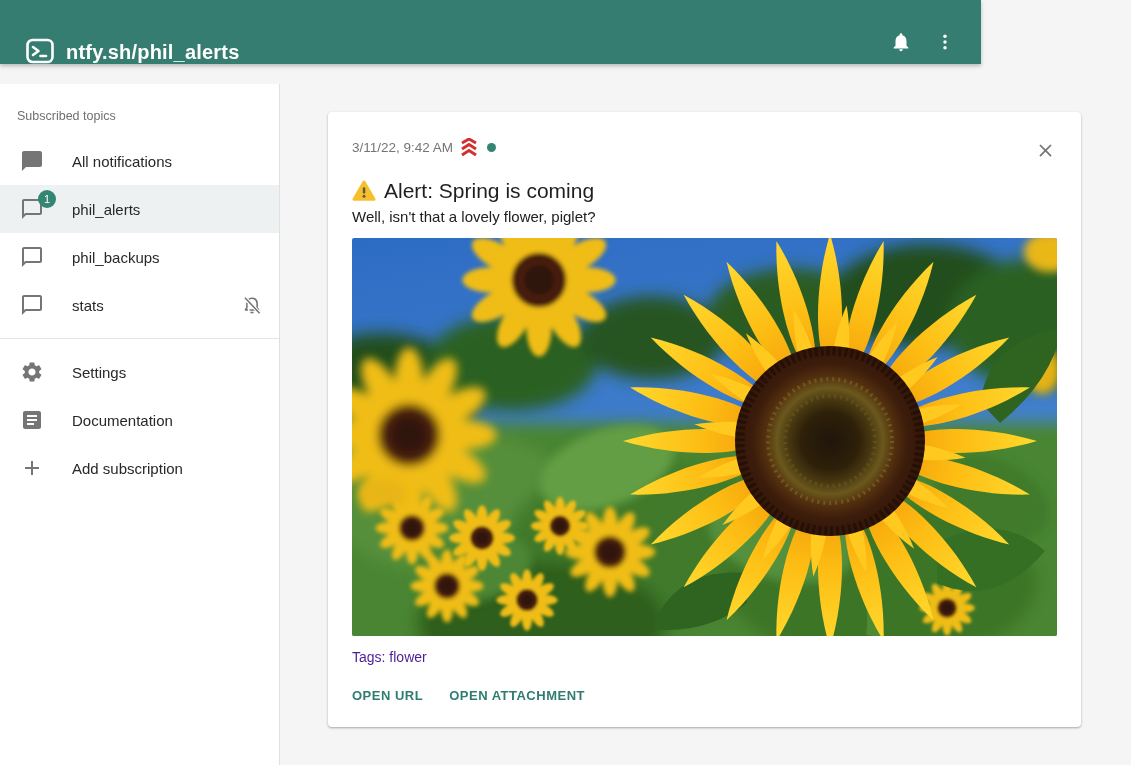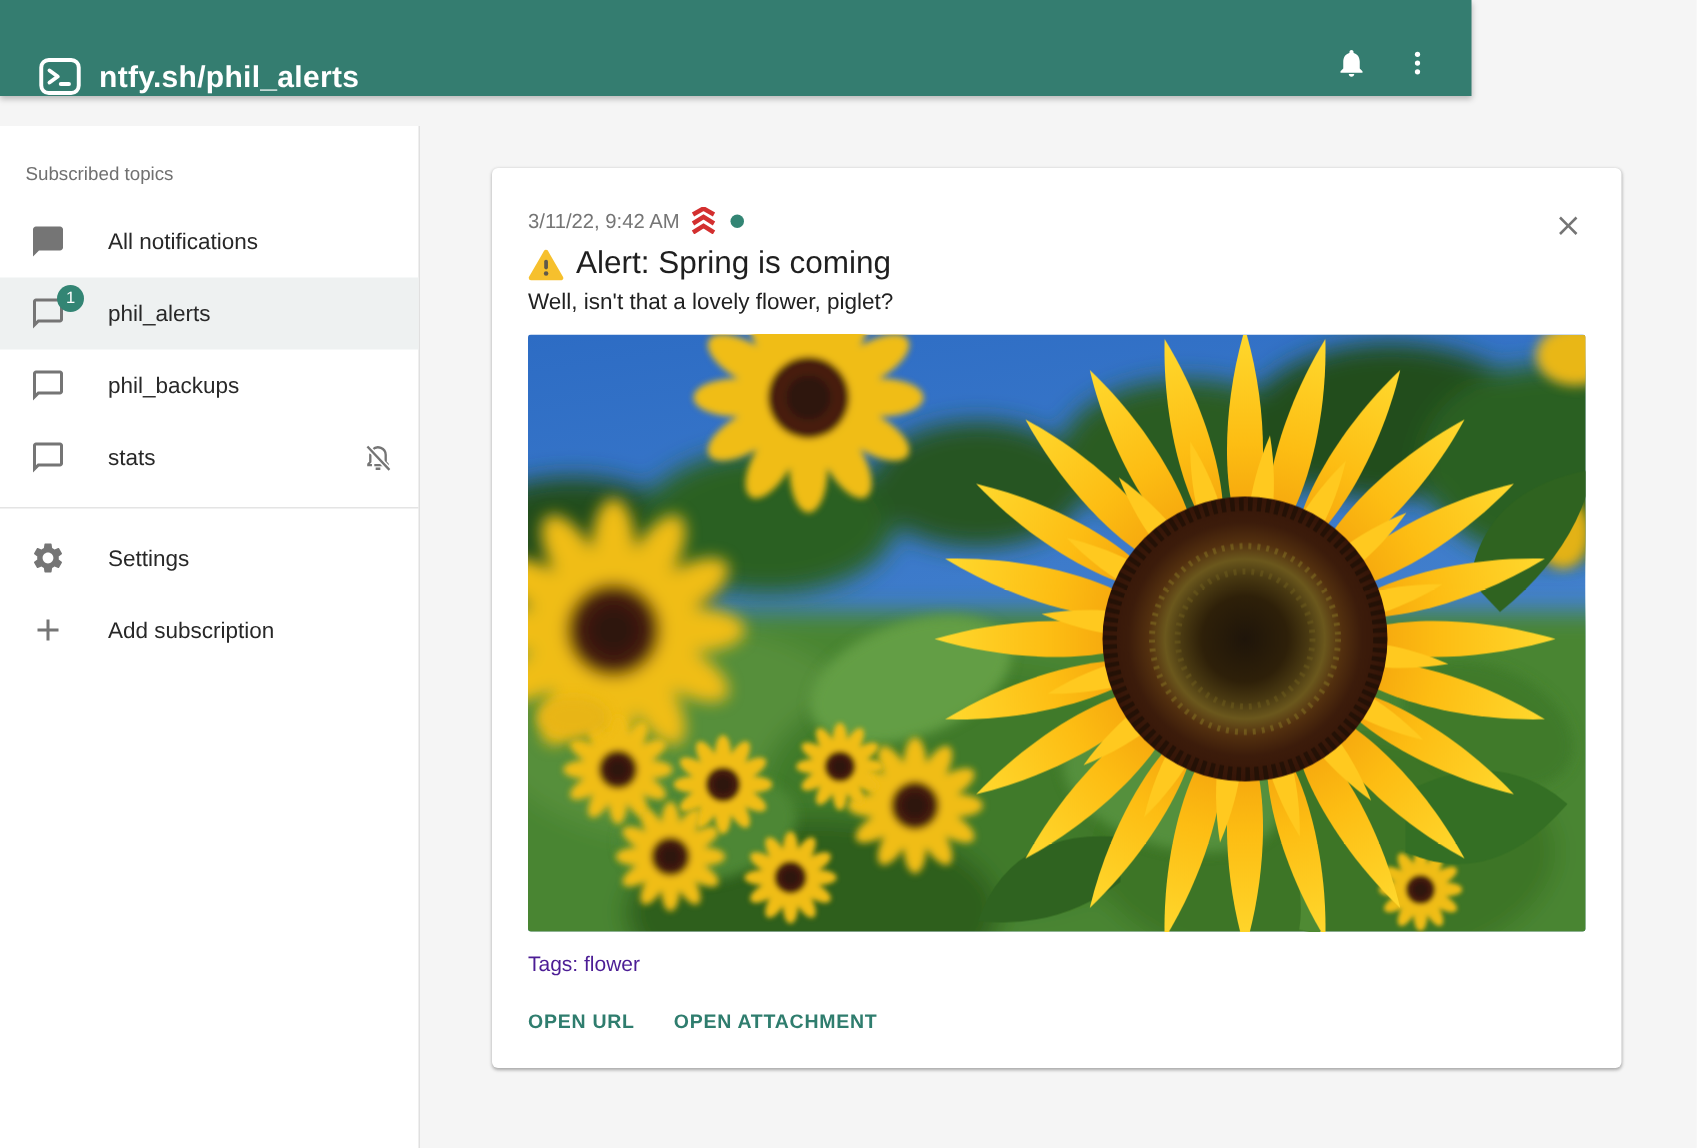--- a/index.html
+++ b/index.html
@@ -35,21 +35,21 @@
   .main { position:absolute; top:64px; left:281px; width:850px; height:701px; background:#f5f5f5; }
   .card { position:absolute; left:47px; top:48px; width:753px; background:#fff;
     border-radius:4px; box-shadow:0 1px 3px rgba(0,0,0,.14),0 1px 2px rgba(0,0,0,.20);
     padding:26px 24px 16px 24px; }
   .meta-row { display:flex; align-items:center; gap:2px; }
   .timestamp { color:#757575; font-size:13.5px; }
   .prio { width:22px; height:18px; margin-left:3px; }
   .dot { width:9px; height:9px; border-radius:50%; background:#338574; margin-left:5px; }
   .close-btn { position:absolute; top:24px; right:22px; width:28px; height:28px; border:none;
     background:transparent; cursor:pointer; display:flex; align-items:center; justify-content:center; }
-  .card-title { display:flex; align-items:flex-end; gap:8px; margin-top:8px;
+  .card-title { display:flex; align-items:center; gap:8px; margin-top:23px;
     font-size:21px; font-weight:400; color:#1f1f1f; }
   .warn-ico { width:24px; height:22px; flex:0 0 auto; }
   .card-body { margin-top:5px; font-size:15px; color:#212121; }
   .attachment { margin-top:13px; width:705px; height:398px; border-radius:2px;
     overflow:hidden; cursor:pointer; display:block; }
   .tags { margin-top:13px; font-size:14px; color:#4c1d95; }
   .actions { margin-top:15px; display:flex; gap:26px; }
   .text-btn { border:none; background:transparent; color:#2f7d6e; font-weight:bold;
     font-size:13px; letter-spacing:.5px; cursor:pointer; padding:8px 0;
     font-family:"Liberation Sans","DejaVu Sans",sans-serif; }
@@ -131,20 +131,28 @@
 
   <div class="nav-item">
     <span class="nav-icon">
       <svg viewBox="0 0 24 24" width="24" height="24">
           <path fill="#757575" d="M19.14 12.94c.04-.3.06-.61.06-.94 0-.32-.02-.64-.07-.94l2.03-1.58a.49.49 0 0 0 .12-.61l-1.92-3.32a.488.488 0 0 0-.59-.22l-2.39.96c-.5-.38-1.03-.7-1.62-.94l-.36-2.54a.484.484 0 0 0-.48-.41h-3.84c-.24 0-.43.17-.47.41l-.36 2.54c-.59.24-1.13.57-1.62.94l-2.39-.96c-.22-.08-.47 0-.59.22L2.74 8.87c-.12.21-.08.47.12.61l2.03 1.58c-.05.3-.09.63-.09.94s.02.64.07.94l-2.03 1.58a.49.49 0 0 0-.12.61l1.92 3.32c.12.22.37.29.59.22l2.39-.96c.5.38 1.03.7 1.62.94l.36 2.54c.05.24.24.41.48.41h3.84c.24 0 .44-.17.47-.41l.36-2.54c.59-.24 1.13-.56 1.62-.94l2.39.96c.22.08.47 0 .59-.22l1.92-3.32c.12-.22.07-.47-.12-.61l-2.01-1.58zM12 15.6c-1.98 0-3.6-1.62-3.6-3.6s1.62-3.6 3.6-3.6 3.6 1.62 3.6 3.6-1.62 3.6-3.6 3.6z"></path>
         </svg>
     </span>
     <span class="nav-label">Settings</span>
   </div>
 
+  <div class="nav-item">
+    <span class="nav-icon">
+      <svg viewBox="0 0 24 24" width="24" height="24">
+          <path fill="#757575" d="M19 3H5c-1.1 0-2 .9-2 2v14c0 1.1.9 2 2 2h14c1.1 0 2-.9 2-2V5c0-1.1-.9-2-2-2zm-5 14H7v-2h7v2zm3-4H7v-2h10v2zm0-4H7V7h10v2z"></path>
+        </svg>
+    </span>
+    <span class="nav-label">Documentation</span>
+  </div>
 
   <div class="nav-item">
     <span class="nav-icon">
       <svg viewBox="0 0 24 24" width="24" height="24">
           <path fill="#757575" d="M19 13h-6v6h-2v-6H5v-2h6V5h2v6h6v2z"></path>
         </svg>
     </span>
     <span class="nav-label">Add subscription</span>
   </div>
 </aside>

